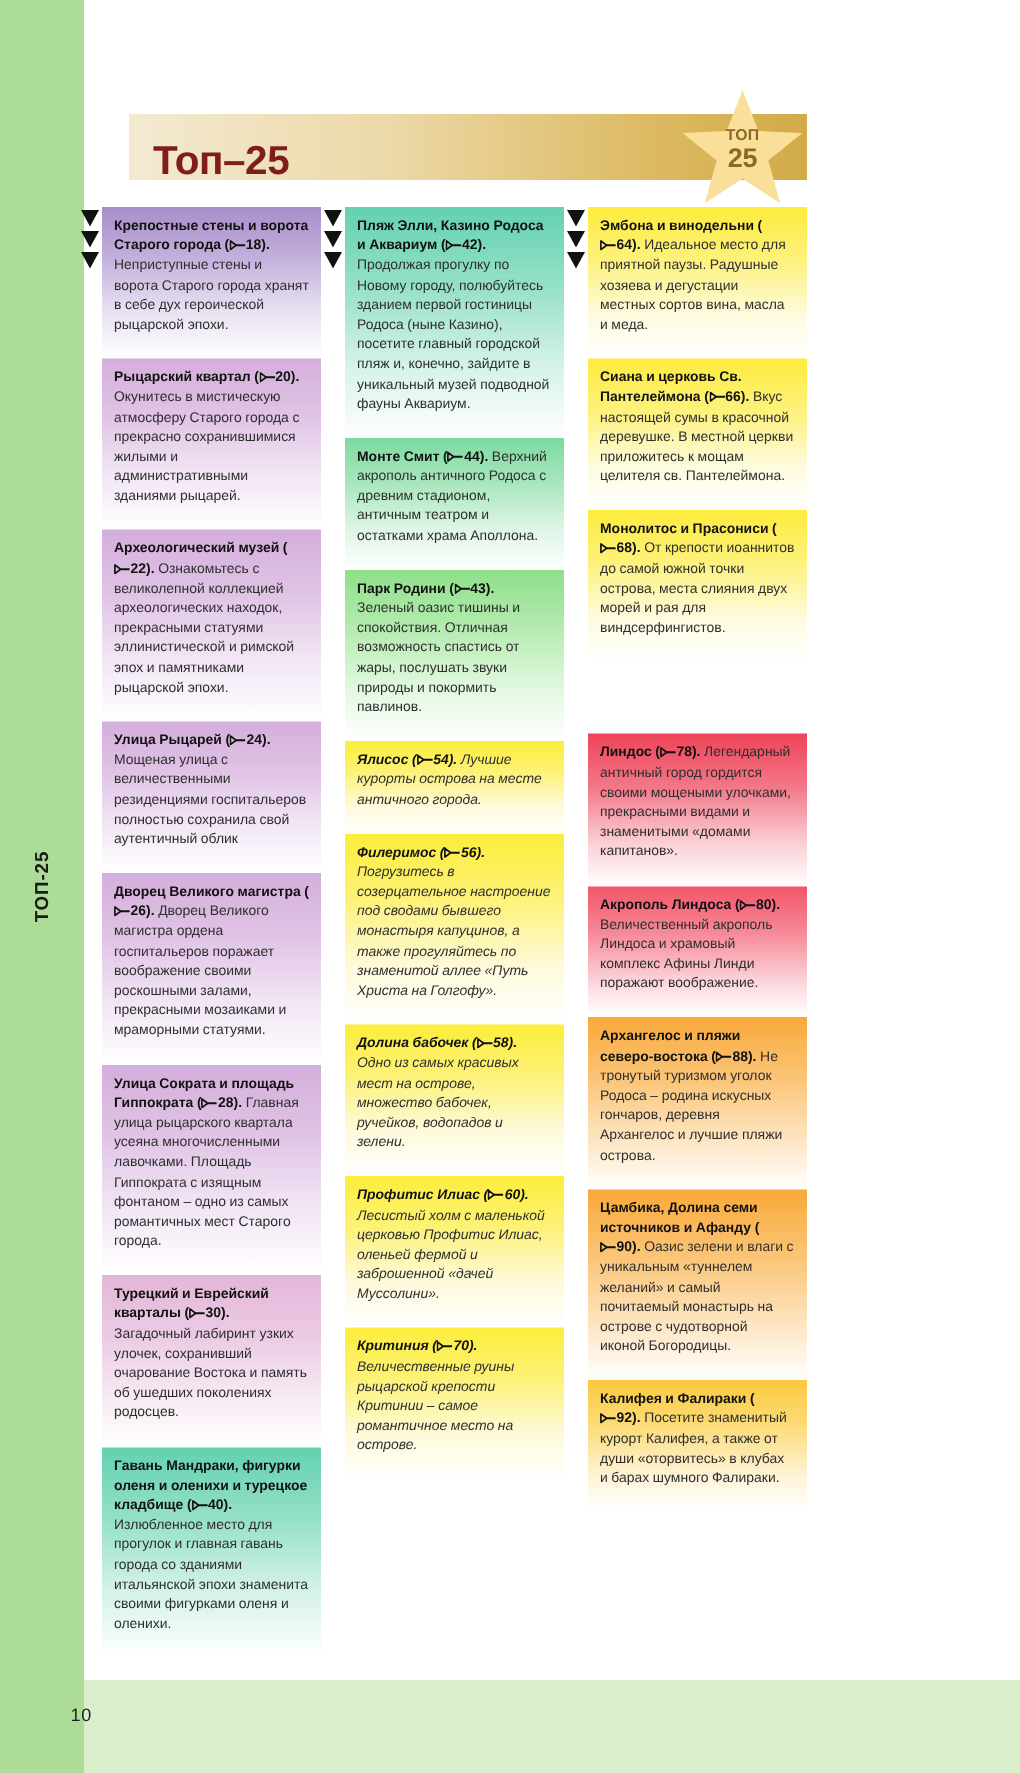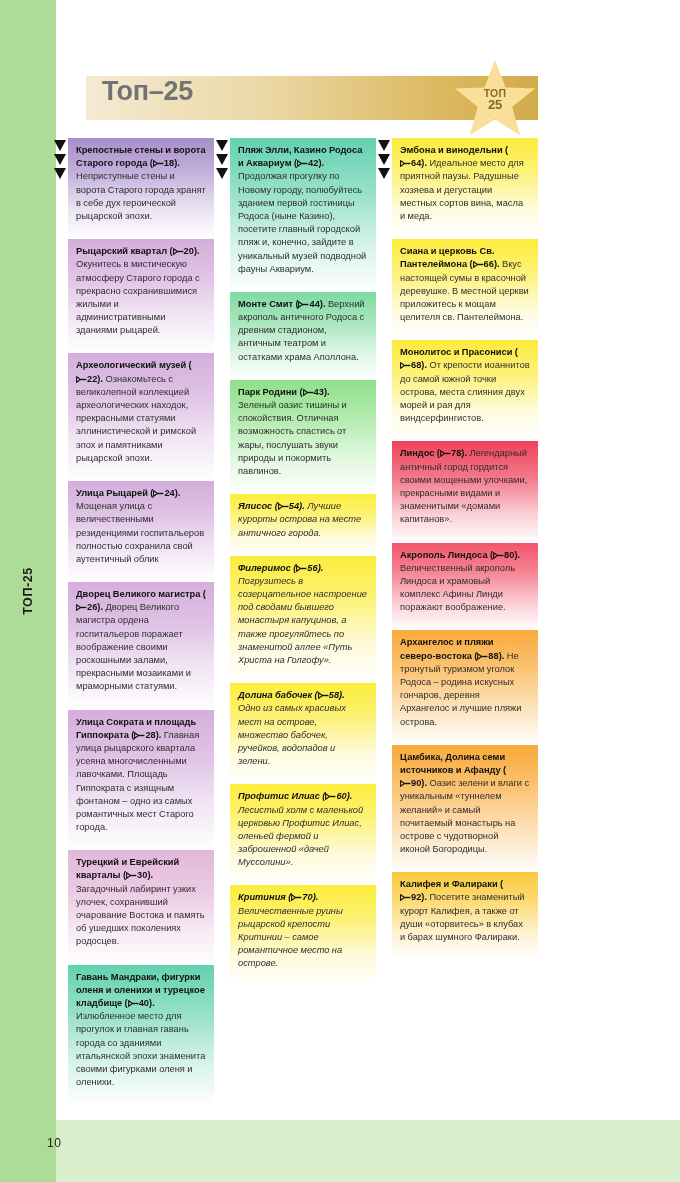--- a/index.html
+++ b/index.html
@@ -82,24 +82,24 @@
     position: absolute;
     left: 86px;
     top: 76px;
     width: 452px;
     height: 44px;
     background: linear-gradient(to right, #f4ead2 0%, #ecd9a8 38%, #dcb961 78%, #d2ab49 100%);
   }
   .header-title {
     position: absolute;
     left: 102px;
-    top: 76px;
+    top: 92px;
     font-size: 27px;
     font-weight: 700;
-    color: #737373;
+    color: #7f1d1d;
     letter-spacing: -0.3px;
   }
 
   .star-badge {
     position: absolute;
     left: 454px;
     top: 58px;
     width: 82px;
     height: 84px;
   }
@@ -117,21 +117,21 @@
     pointer-events: none;
   }
   .star-text .s1 {
     font-size: 10.5px;
     font-weight: 700;
     color: #8a6a22;
     line-height: 1;
     letter-spacing: 0.2px;
   }
   .star-text .s2 {
-    font-size: 13px;
+    font-size: 18px;
     font-weight: 700;
     color: #8a6a22;
     line-height: 1.05;
     letter-spacing: -0.2px;
   }
 
   
   .columns {
     position: absolute;
     left: 68px;
@@ -200,21 +200,21 @@
   .t-purple  { background: linear-gradient(to bottom, #a98ec9 0%, #c3b0dc 34%, #e6def0 66%, #ffffff 100%); }
   .t-lilac   { background: linear-gradient(to bottom, #d4aedb 0%, #e0c4e5 34%, #f1e4f4 66%, #ffffff 100%); }
   .t-pinkish { background: linear-gradient(to bottom, #e3b6d9 0%, #ebcbe4 36%, #f6e8f2 68%, #ffffff 100%); }
   .t-teal    { background: linear-gradient(to bottom, #63d1b0 0%, #95e0c8 34%, #d4f2e8 68%, #ffffff 100%); }
   .t-mint    { background: linear-gradient(to bottom, #7ddaa0 0%, #a8e6bd 34%, #dcf5e4 68%, #ffffff 100%); }
   .t-green   { background: linear-gradient(to bottom, #8fdf8a 0%, #b4ebaf 34%, #e0f8de 68%, #ffffff 100%); }
   .t-yellow  { background: linear-gradient(to bottom, #fced3a 0%, #fdf278 34%, #fefadb 70%, #ffffff 100%); font-style: italic; }
   .t-yellow2 { background: linear-gradient(to bottom, #fdeb3c 0%, #fdf27e 36%, #fefbe0 72%, #ffffff 100%); }
   .t-gold    { background: linear-gradient(to bottom, #fbc93c 0%, #fcdc7b 36%, #fef3d7 72%, #ffffff 100%); }
   .t-orange  { background: linear-gradient(to bottom, #f9a93a 0%, #fbc577 36%, #fde6c4 72%, #ffffff 100%); }
-  .t-red     { background: linear-gradient(to bottom, #ee4358 0%, #f3798a 36%, #fad0d6 72%, #ffffff 100%); }
+  .t-red     { background: linear-gradient(to bottom, #ee4358 0%, #f3798a 36%, #fad0d6 72%, #ffffff 100%); margin-top: 48px; }
   .t-rose    { background: linear-gradient(to bottom, #f2556a 0%, #f68a98 36%, #fbd7dd 74%, #ffffff 100%); }
 </style>
 </head>
 <body>
 
 <div class="page">
 
   <div class="sidebar"></div>
   <div class="sidebar-tab-label">
     <span>ТОП-25</span>

